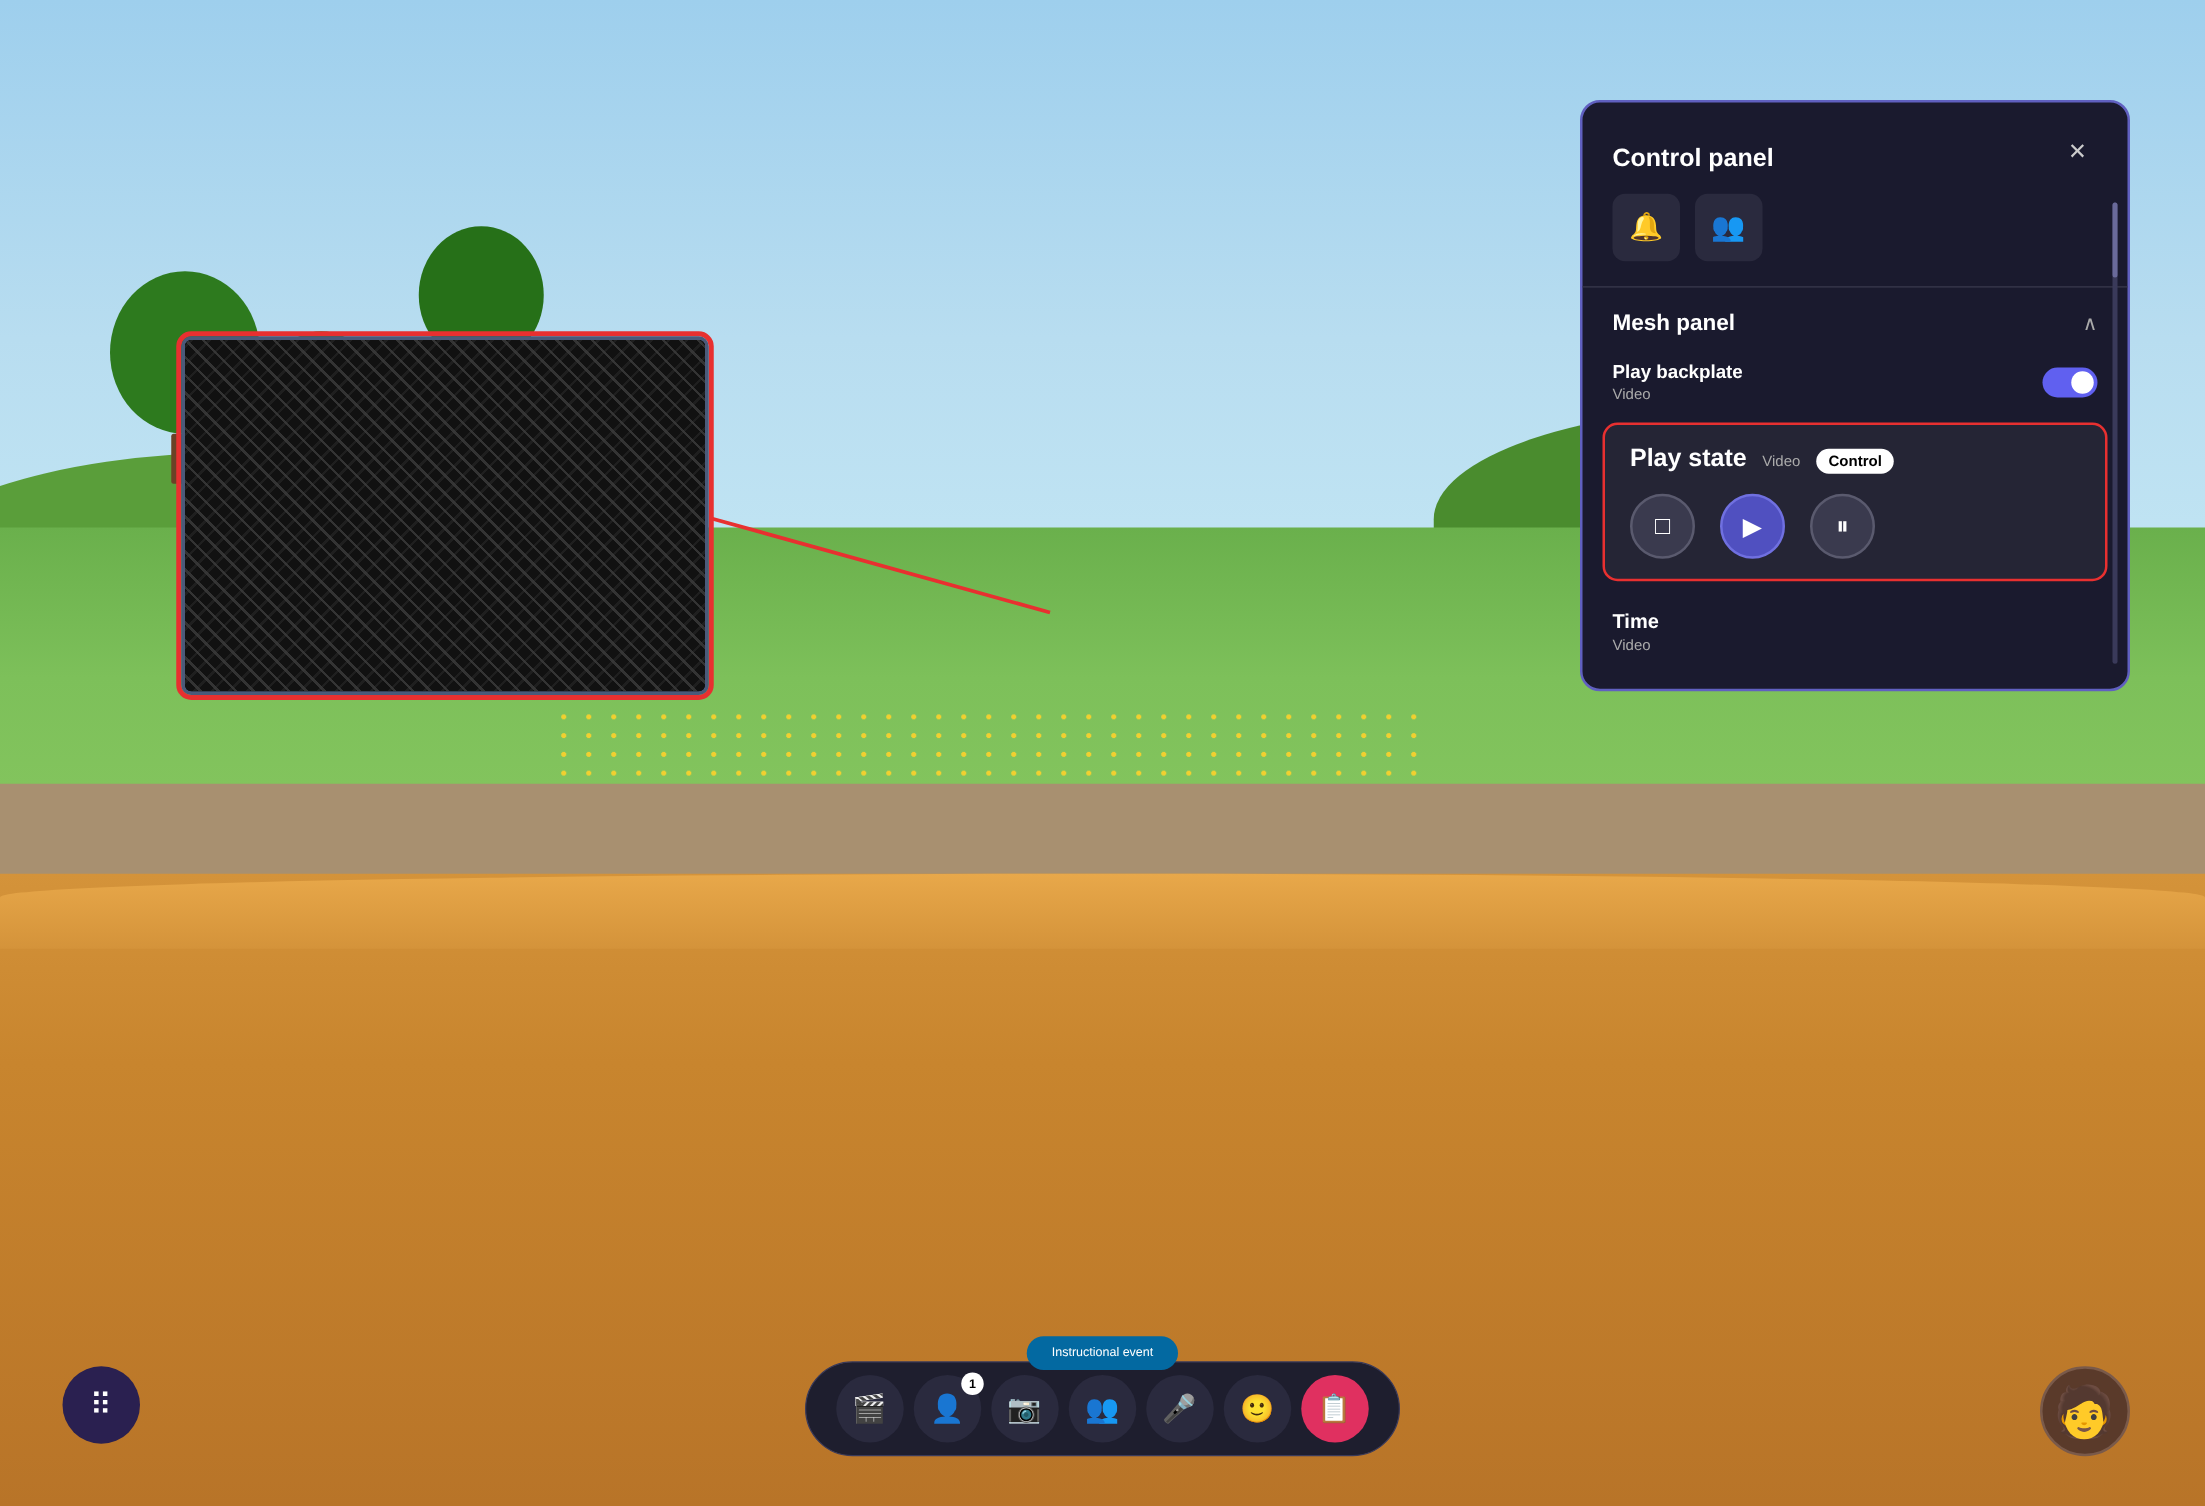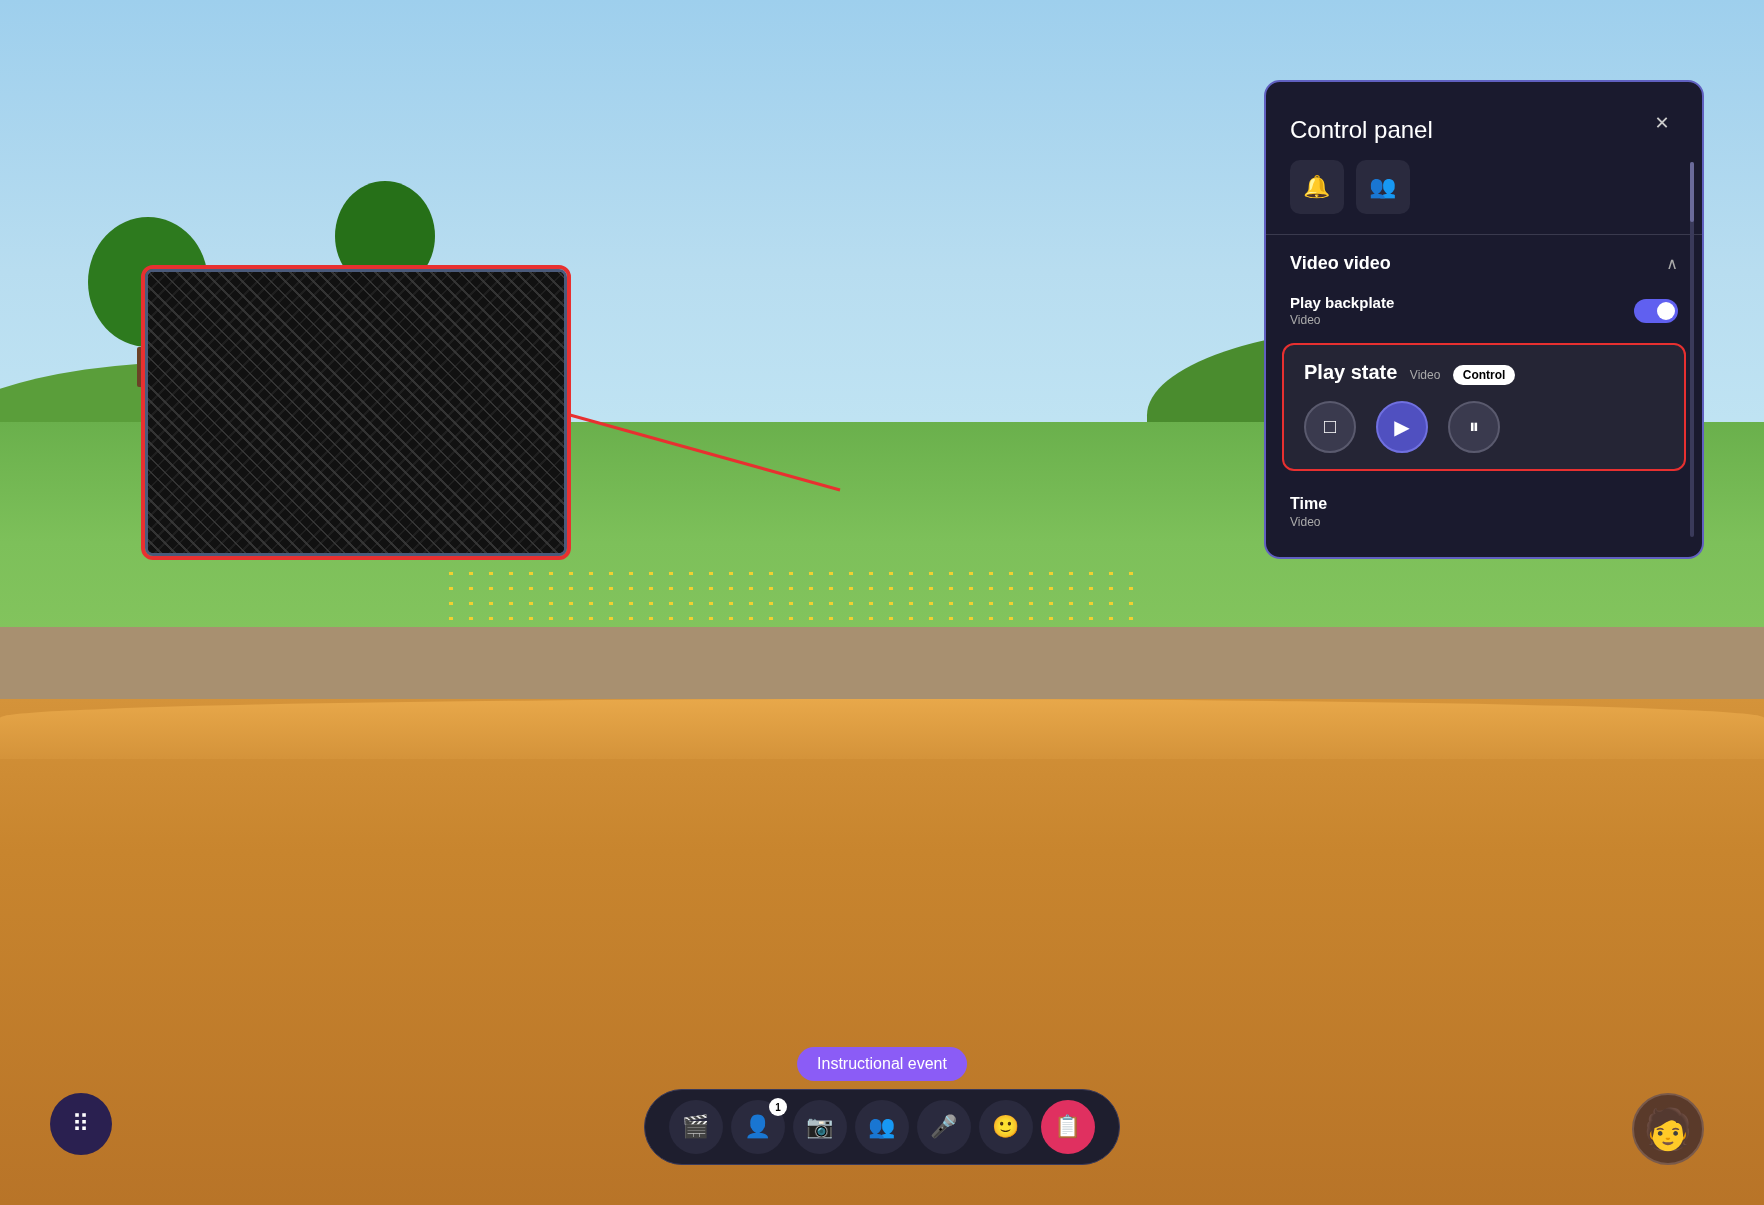--- a/index.html
+++ b/index.html
@@ -181,22 +181,22 @@
     }
 
     .panel-header {
       display: flex;
       align-items: center;
       justify-content: space-between;
       padding: 20px 24px 16px;
     }
 
     .panel-title {
-      font-size: 24px;
-      font-weight: 400;
+      font-size: 20px;
+      font-weight: 700;
       color: #fff;
       margin-top: 14px;
     }
 
     .panel-close {
       width: 32px;
       height: 32px;
       display: flex;
       align-items: center;
       justify-content: center;
@@ -457,28 +457,28 @@
       background: #5a3a2a;
       border: 2px solid #7a5a4a;
       display: flex;
       align-items: center;
       justify-content: center;
     }
 
     
     .tooltip {
       position: absolute;
-      bottom: 124px;
+      bottom: 109px;
       left: 50%;
       transform: translateX(-50%);
-      background: #8b5cf6;
+      background: #0369a1;
       color: #fff;
       padding: 8px 20px;
       border-radius: 20px;
-      font-size: 16px;
+      font-size: 10px;
       white-space: nowrap;
       z-index: 40;
     }
 
     
     .panel-scrollbar {
       position: absolute;
       right: 8px;
       top: 80px;
       bottom: 20px;
@@ -563,21 +563,21 @@
       <span>🔔</span>
     </div>
     <div class="panel-icon-btn">
       <span>👥</span>
     </div>
   </div>
 
   <div class="divider"></div>
 
   <div class="section-header">
-    <span class="section-title">Video video</span>
+    <span class="section-title">Mesh panel</span>
     <span class="section-chevron">∧</span>
   </div>
 
   <div class="setting-row">
     <div class="setting-info">
       <div class="setting-label">Play backplate</div>
       <div class="setting-sub">Video</div>
     </div>
     <div class="toggle"></div>
   </div>

